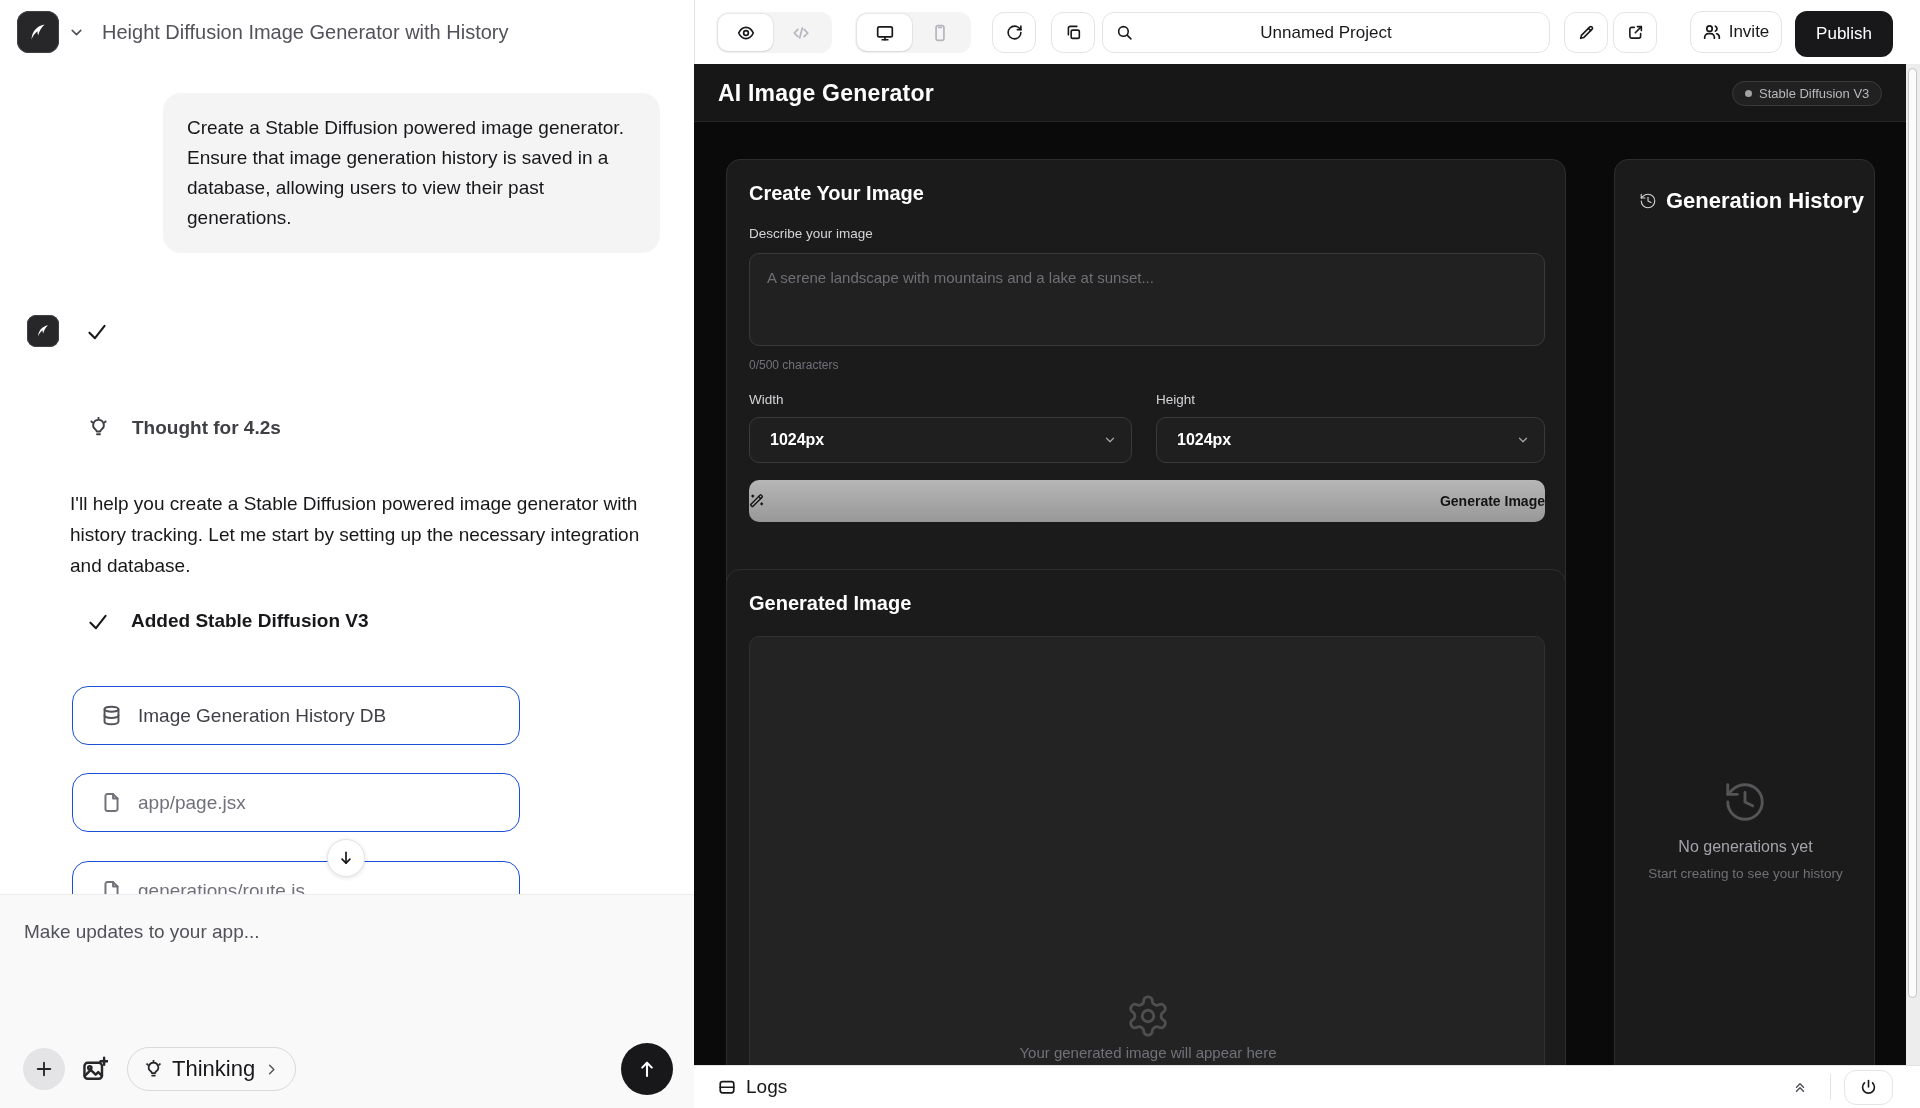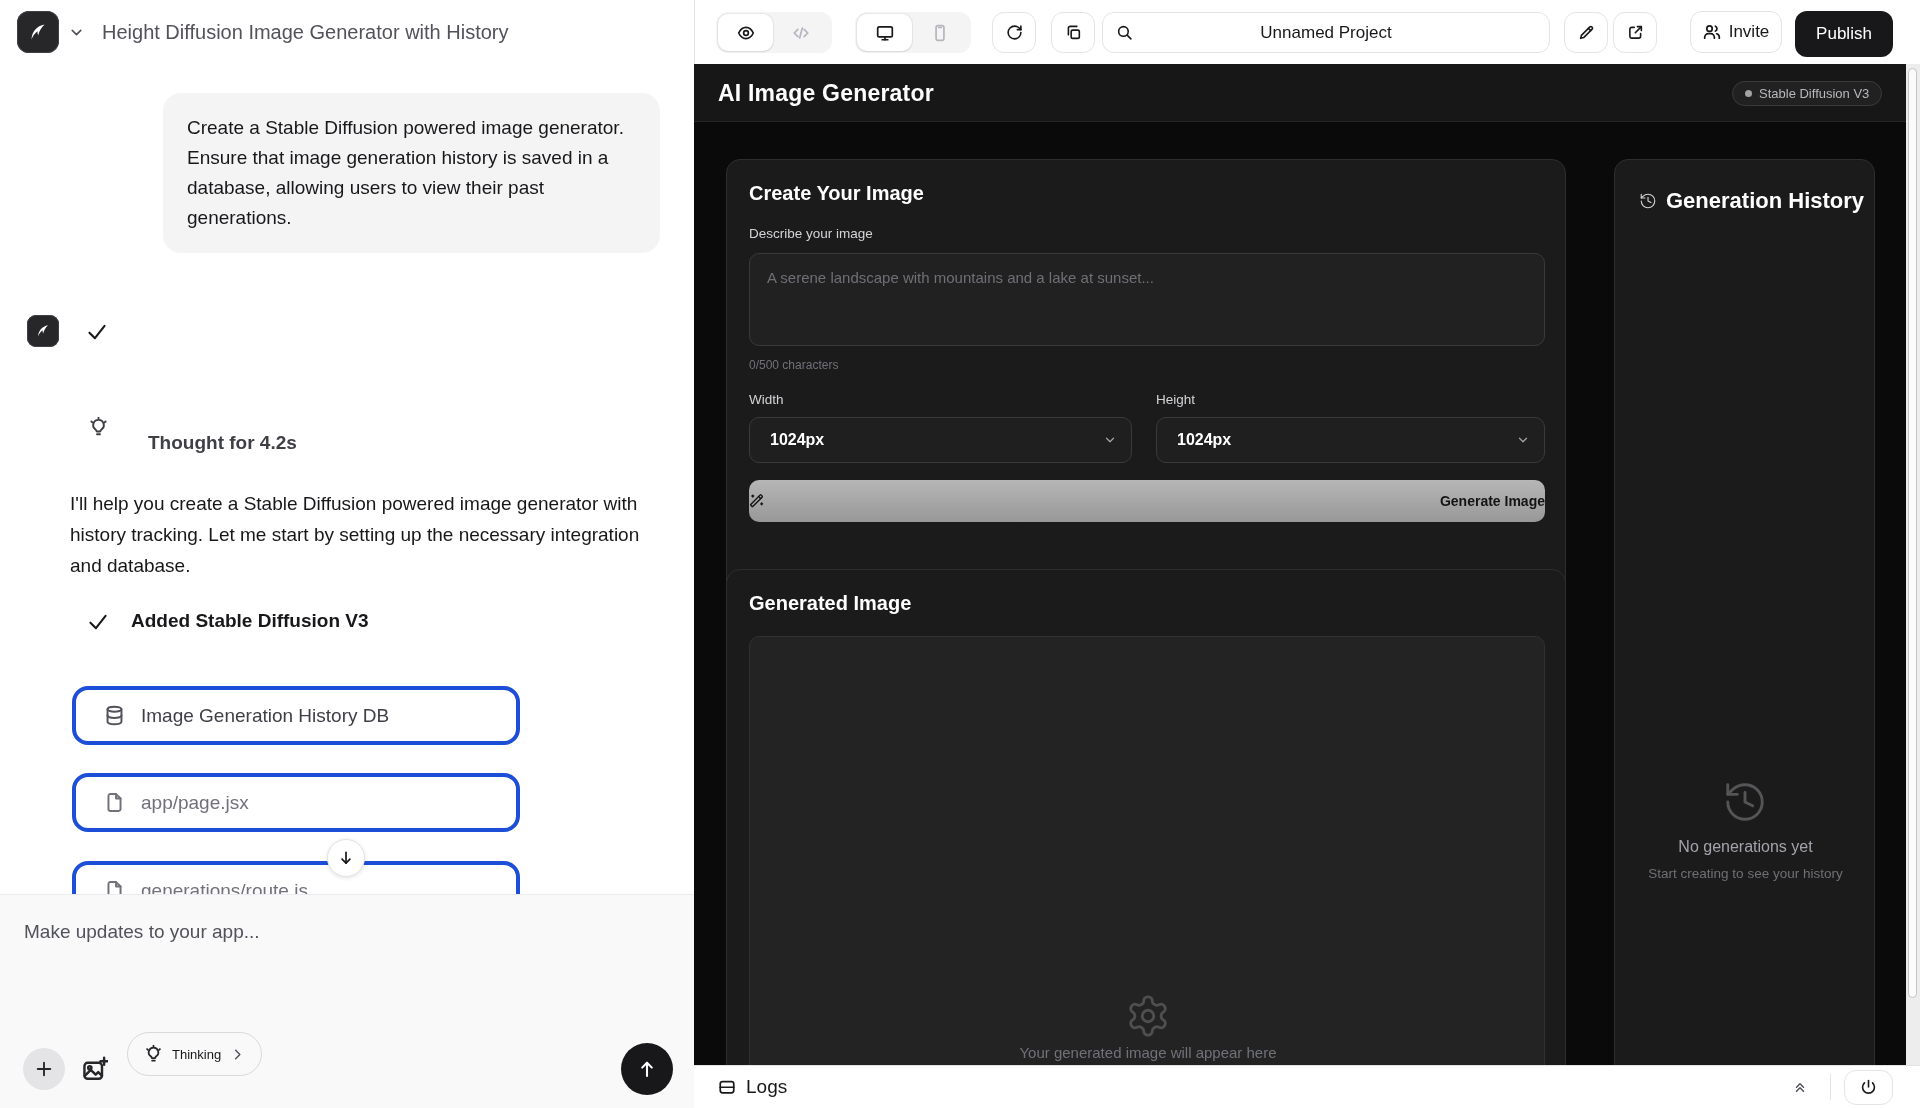--- a/index.html
+++ b/index.html
@@ -39,37 +39,37 @@
   
   .chat-panel{left:0;top:64px;width:694px;height:830px;overflow:hidden;background:#fff;}
   .user-bubble{left:163px;top:29px;width:497px;box-sizing:border-box;background:#f4f4f5;border-radius:18px;
     padding:20px 24px;font-size:19px;line-height:30px;color:#18181b;}
   .avatar-sm{left:27px;top:251px;width:32px;height:32px;border-radius:9px;background:#27272a;
     display:flex;align-items:center;justify-content:center;box-shadow:inset 0 0 0 1px #3f3f46;}
   .check-ic{color:#18181b;}
   .row-title{font-size:19px;font-weight:700;color:#18181b;white-space:nowrap;}
   .thought{font-size:19px;font-weight:700;color:#3f3f46;}
   .para{left:70px;top:424px;width:590px;font-size:19px;line-height:31px;color:#18181b;}
-  .artifact{left:72px;width:448px;height:59px;background:#fff;border:4px solid #1d4ed8;border-radius:16px;
+  .artifact{left:72px;width:448px;height:59px;background:#fff;border:1px solid #1d4ed8;border-radius:16px;
     box-sizing:border-box;display:flex;align-items:center;gap:16px;padding:0 0 0 28px;}
   .artifact .lbl{font-size:19px;}
   .scroll-down{left:327px;top:775px;width:38px;height:38px;border-radius:50%;background:#fff;
     border:1px solid #e4e4e7;box-shadow:0 1px 4px rgba(0,0,0,.12);display:flex;align-items:center;justify-content:center;
     color:#18181b;box-sizing:border-box;}
 
   
   .composer{left:0;top:894px;width:694px;height:214px;background:#f9f9fa;border-top:1px solid #ececee;box-sizing:border-box;}
   .composer textarea{position:absolute;left:12px;top:14px;width:660px;height:120px;background:transparent;
     border:none;outline:none;resize:none;font-family:"Liberation Sans",sans-serif;font-size:19px;color:#0f172a;padding:12px;}
   .composer textarea::placeholder{color:#52525b;}
   .plus-btn{left:23px;top:153px;width:42px;height:42px;border-radius:50%;background:#e4e4e7;
     display:flex;align-items:center;justify-content:center;color:#27272a;}
   .imgplus-btn{left:81px;top:160px;width:28px;height:28px;display:flex;align-items:center;justify-content:center;color:#27272a;}
-  .thinking-pill{left:127px;top:137px;height:44px;border:1px solid #d9d9de;border-radius:22px;box-sizing:border-box;
-    display:inline-flex;align-items:center;gap:9px;padding:0 16px;background:#f9f9fa;color:#18181b;font-size:13px;}
+  .thinking-pill{left:127px;top:152px;height:44px;border:1px solid #d9d9de;border-radius:22px;box-sizing:border-box;
+    display:inline-flex;align-items:center;gap:9px;padding:0 16px;background:#f9f9fa;color:#18181b;font-size:22px;}
   .send-btn{left:621px;top:148px;width:52px;height:52px;border-radius:50%;background:#18181b;color:#fff;
     display:flex;align-items:center;justify-content:center;}
 
   
   .workspace{left:694px;top:64px;width:1212px;height:1001px;background:#0a0a0a;overflow:hidden;}
   .app-header{left:0;top:0;width:1212px;height:58px;background:#171717;border-bottom:1px solid #262626;box-sizing:border-box;}
   .app-title{left:24px;top:0;height:58px;display:flex;align-items:center;font-size:23px;font-weight:700;color:#fff;letter-spacing:.2px;}
   .model-badge{left:1038px;top:17px;height:25px;padding:0 12px;border-radius:13px;background:#212121;border:1px solid #3a3a3a;
     box-sizing:border-box;display:inline-flex;align-items:center;gap:7px;font-size:13px;color:#b8b8bd;}
   .model-badge .dot{width:7px;height:7px;border-radius:50%;background:#a3a3a3;}
@@ -224,21 +224,21 @@
 
   <div class="abs" style="left:88px;top:353px;color:#3f3f46;">
     <svg class="ic" width="21" height="21" viewBox="0 0 16 16" stroke-width="1.4">
       <path d="M8 2.2 a4 4 0 0 1 2.3 7.3 c-.5.4-.8.9-.9 1.5 h-2.8 c-.1-.6-.4-1.1-.9-1.5 A4 4 0 0 1 8 2.2 Z"></path>
       <line x1="6.9" y1="13.2" x2="9.1" y2="13.2"></line>
       <line x1="2.6" y1="3.4" x2="3.3" y2="4.1"></line>
         <line x1="13.4" y1="3.4" x2="12.7" y2="4.1"></line>
         <line x1="8" y1="0.6" x2="8" y2="1"></line>
     </svg>
   </div>
-  <div class="abs thought" style="left:132px;top:368px;margin-left:16px;">Thought for 4.2s</div>
+  <div class="abs thought" style="left:132px;top:353px;">Thought for 4.2s</div>
 
   <div class="abs para">I'll help you create a Stable Diffusion powered image generator with history tracking. Let me start by setting up the necessary integration and database.</div>
 
   <div class="abs check-ic" style="left:87px;top:547px;">
     <svg class="ic" width="22" height="22" viewBox="0 0 16 16" stroke-width="1.7">
         <polyline points="2.5 8.5 6.5 12.5 13.5 3.5"></polyline>
       </svg>
   </div>
   <div class="abs row-title" style="left:131px;top:546px;">Added Stable Diffusion V3</div>
 

